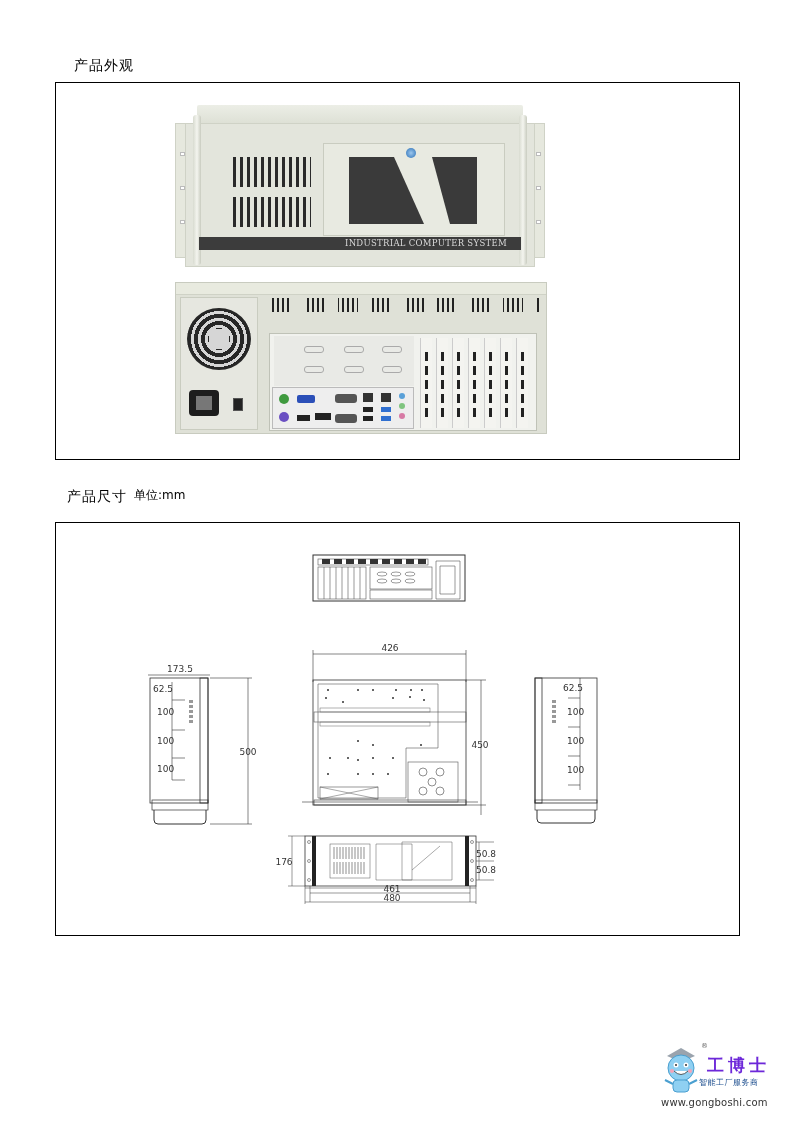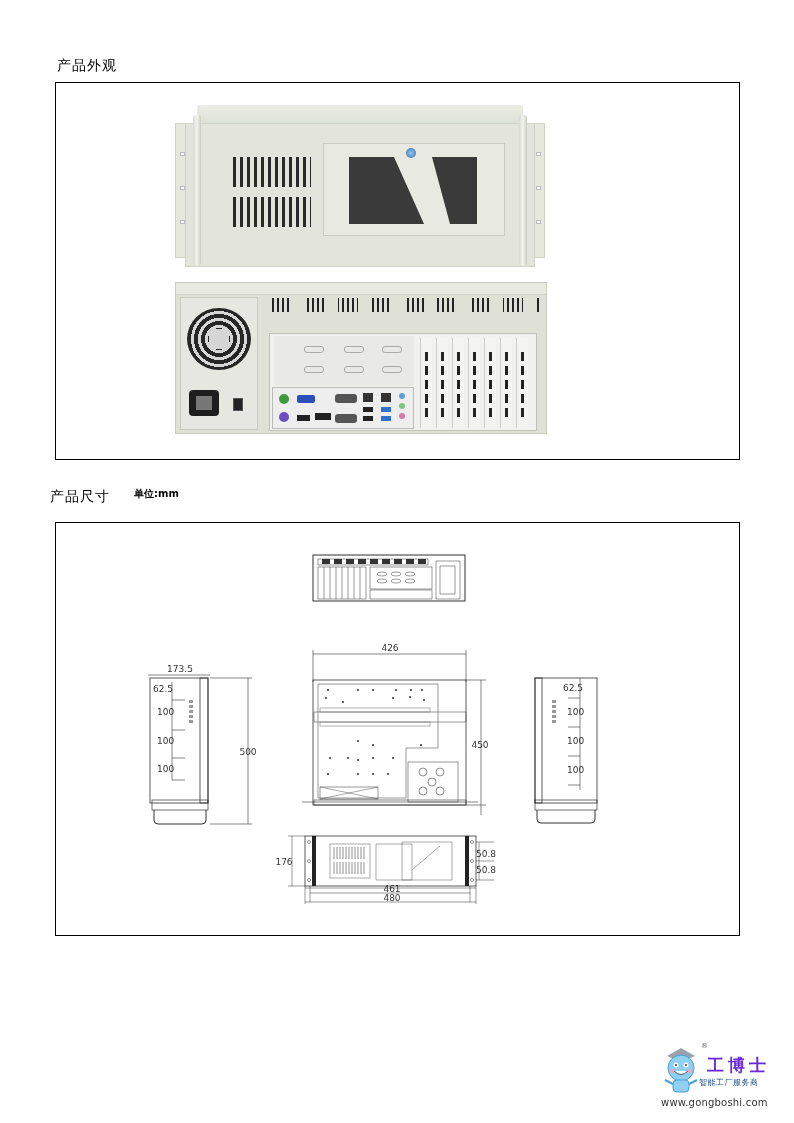--- a/index.html
+++ b/index.html
@@ -1,20 +1,20 @@
 <!DOCTYPE html>
 <html><head>
   <meta charset="utf-8">
   <style>
     * { box-sizing: border-box; margin: 0; padding: 0; }
     html, body { width: 794px; height: 1123px; background: #ffffff; overflow: hidden; }
     body { position: relative; font-family: "DejaVu Sans", sans-serif; color: #000; }
 
-    .heading { position: absolute; font-size: 14px; letter-spacing: 1px; }
-    .unit { position: absolute; font-size: 10px; font-weight: bold; }
+    .heading { position: absolute; font-size: 14px; letter-spacing: 1px; margin-left: 17px; }
+    .unit { position: absolute; font-size: 12px; font-weight: normal; }
 
     .frame { position: absolute; border: 1px solid #000; background: #fff; }
 
     
     .front { position: absolute; left: 175px; top: 105px; width: 370px; height: 162px; }
     .front .top-lid { position: absolute; left: 22px; right: 22px; top: 0; height: 20px;
       background: linear-gradient(#eceee6, #dcdfd4); border-radius: 2px 2px 0 0; }
     .front .panel { position: absolute; left: 10px; right: 10px; top: 18px; bottom: 0;
       background: #e3e5dc; border: 1px solid #cfd2c6; }
     .front .ear { position: absolute; top: 18px; width: 14px; height: 135px;
@@ -95,20 +95,21 @@
   <div class="panel"></div>
   <div class="handle left"></div>
   <div class="handle right"></div>
   <div class="vents" style="top:52px;"></div>
   <div class="vents" style="top:92px;"></div>
   <div class="door">
     <div class="win-l"></div>
     <div class="win-r"></div>
     <div class="lock"></div>
   </div>
+  <div class="band">INDUSTRIAL COMPUTER SYSTEM</div>
 </div>
 
 <div class="rear">
   <div class="rear-top"></div>
   <div class="psu">
     <div class="fan"></div>
     <div class="iec"></div>
     <div class="switch"></div>
   </div>
   <div class="top-vents"></div>

